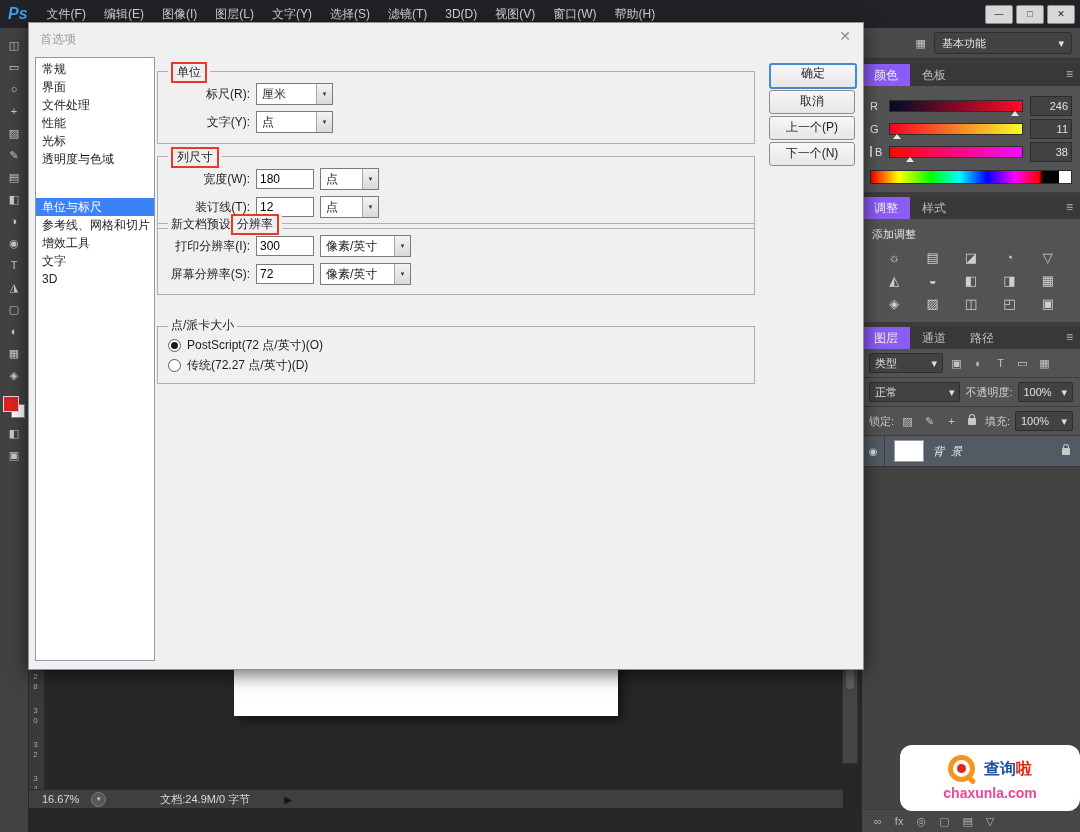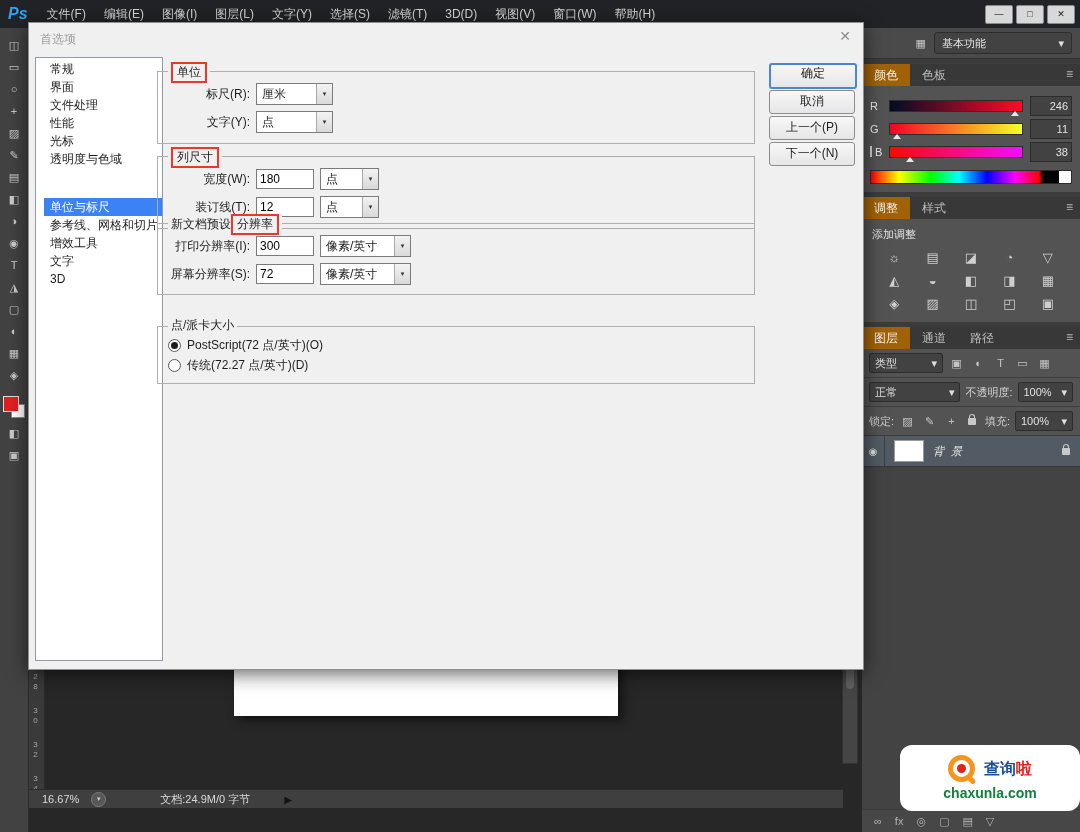--- a/index.html
+++ b/index.html
@@ -47,21 +47,21 @@
   .bottom-tab { height:19px; padding:0 10px; font-size:11px; color:#cacaca; display:flex; align-items:center;
                 background:#474747; border:1px solid #1f1f1f; border-bottom:none; border-radius:3px 3px 0 0; }
   .bottom-tab.dim { background:#383838; color:#9f9f9f; }
 
   
   .dialog { position:absolute; left:28px; top:22px; width:834px; height:646px; background:#f0f0f0;
             border:1px solid #909090; box-shadow:0 4px 18px rgba(0,0,0,.6); z-index:50; font-size:12px; color:#1d1d1d; }
   .dlg-title { position:absolute; top:8px; left:11px; color:#9c9c9c; }
   .dlg-close { position:absolute; top:5px; right:12px; color:#8d8d8d; font-size:14px; }
   .prefs-list { position:absolute; left:6px; top:34px; width:118px; bottom:8px; background:#fff;
-                border:1px solid #8f9bab; padding-top:2px;padding-left:8px; }
+                border:1px solid #8f9bab; padding-top:2px; }
   .prefs-item { height:18px; line-height:18px; padding:0 6px; white-space:nowrap; overflow:hidden; }
   .prefs-item.sel { background:#3b82f6; color:#fff;margin-top:30px; }
   .btn { position:absolute; left:740px; width:84px; height:22px; background:linear-gradient(#f7f7f7,#e6e6e6);
          border:1px solid #8c8c8c; border-radius:3px; text-align:center; line-height:20px; }
   .btn-ok { top:40px; border:2px solid #4a86d8; line-height:17px; }
   .btn-cancel { top:67px; } .btn-prev { top:93px; } .btn-next { top:119px; }
 
   .group { position:absolute; left:128px; width:596px; border:1px solid #aeaeae; }
   .g-units { top:48px; height:71px; } .g-col { top:133px; height:71px; }
   .g-res { top:200px; height:70px; } .g-point { top:303px; height:56px; }
@@ -88,21 +88,21 @@
   .right-panel { position:absolute; right:0; top:28px; width:218px; bottom:0; background:#3c3c3c;
                  z-index:6; color:#ddd; font-size:11px; display:flex; flex-direction:column; }
   .workspace-bar { height:30px; background:#4a4a4a; display:flex; align-items:center; justify-content:flex-end;
                    gap:8px; padding:0 8px; border-bottom:1px solid #333; }
   .ws-grid-icon { color:#c5c5c5; }
   .ws-select { width:122px; height:20px; background:#424242; border:1px solid #2d2d2d; border-radius:3px;
                display:flex; align-items:center; justify-content:space-between; padding:0 7px; color:#e2e2e2; }
   .panel { background:#535353; margin-top:5px; }
   .tabbar { height:22px; background:#383838; display:flex; align-items:stretch; position:relative; }
   .tab { padding:0 12px; display:flex; align-items:center; color:#bdbdbd; font-size:12px; }
-  .tab.active { background:#a16207; color:#efefef; }
+  .tab.active { background:#8b5cf6; color:#efefef; }
   .tab-menu { position:absolute; right:7px; top:3px; color:#b5b5b5; font-size:12px; }
   .color-body { padding:8px 8px 8px 8px; }
   .ch-row { display:flex; align-items:center; gap:7px; height:23px; }
   .ch-letter { width:12px; color:#e8e8e8; display:flex; align-items:center; gap:3px; }
   .fg-mini { width:9px; height:9px; background:#e02020; border:1px solid #ccc; display:inline-block; }
   .grad { flex:1; height:10px; border:1px solid #2c2c2c; position:relative; }
   .grad-r { background:linear-gradient(90deg,#000b26,#ff0b26); }
   .grad-g { background:linear-gradient(90deg,#f60026,#f6ff26); }
   .grad-b { background:linear-gradient(90deg,#f60b00,#f60bff); }
   .mark { position:absolute; top:10px; margin-left:-4px; width:0; height:0;
@@ -139,21 +139,21 @@
                border-radius:12px; z-index:60; display:flex; flex-direction:column; align-items:center;
                justify-content:center; gap:2px; }
   .wm-row { display:flex; align-items:center; gap:8px; }
   .mag { position:relative; width:28px; height:28px; }
   .mag-circle { position:absolute; left:0; top:0; width:17px; height:17px; border:5px solid #f7941d; border-radius:50%; }
   .mag-dot { position:absolute; left:9px; top:9px; width:9px; height:9px; background:#e2231a; border-radius:50%; }
   .mag-handle { position:absolute; right:0; bottom:1px; width:10px; height:5px; background:#f7941d;
                 border-radius:2px; transform:rotate(45deg); }
   .wm-name { font-size:16px; font-weight:bold; }
   .wm-p1 { color:#1b4f9e; } .wm-p2 { color:#e2231a; }
-  .wm-domain { font-size:14px; font-weight:bold; color:#15803d; }
+  .wm-domain { font-size:14px; font-weight:bold; color:#ec4899; }
 </style>
 </head>
 <body>
 
 <div class="screen">
 
   <div class="menubar">
     <span class="ps-logo">Ps</span>
     <span class="menu-item">文件(F)</span>
     <span class="menu-item">编辑(E)</span>

